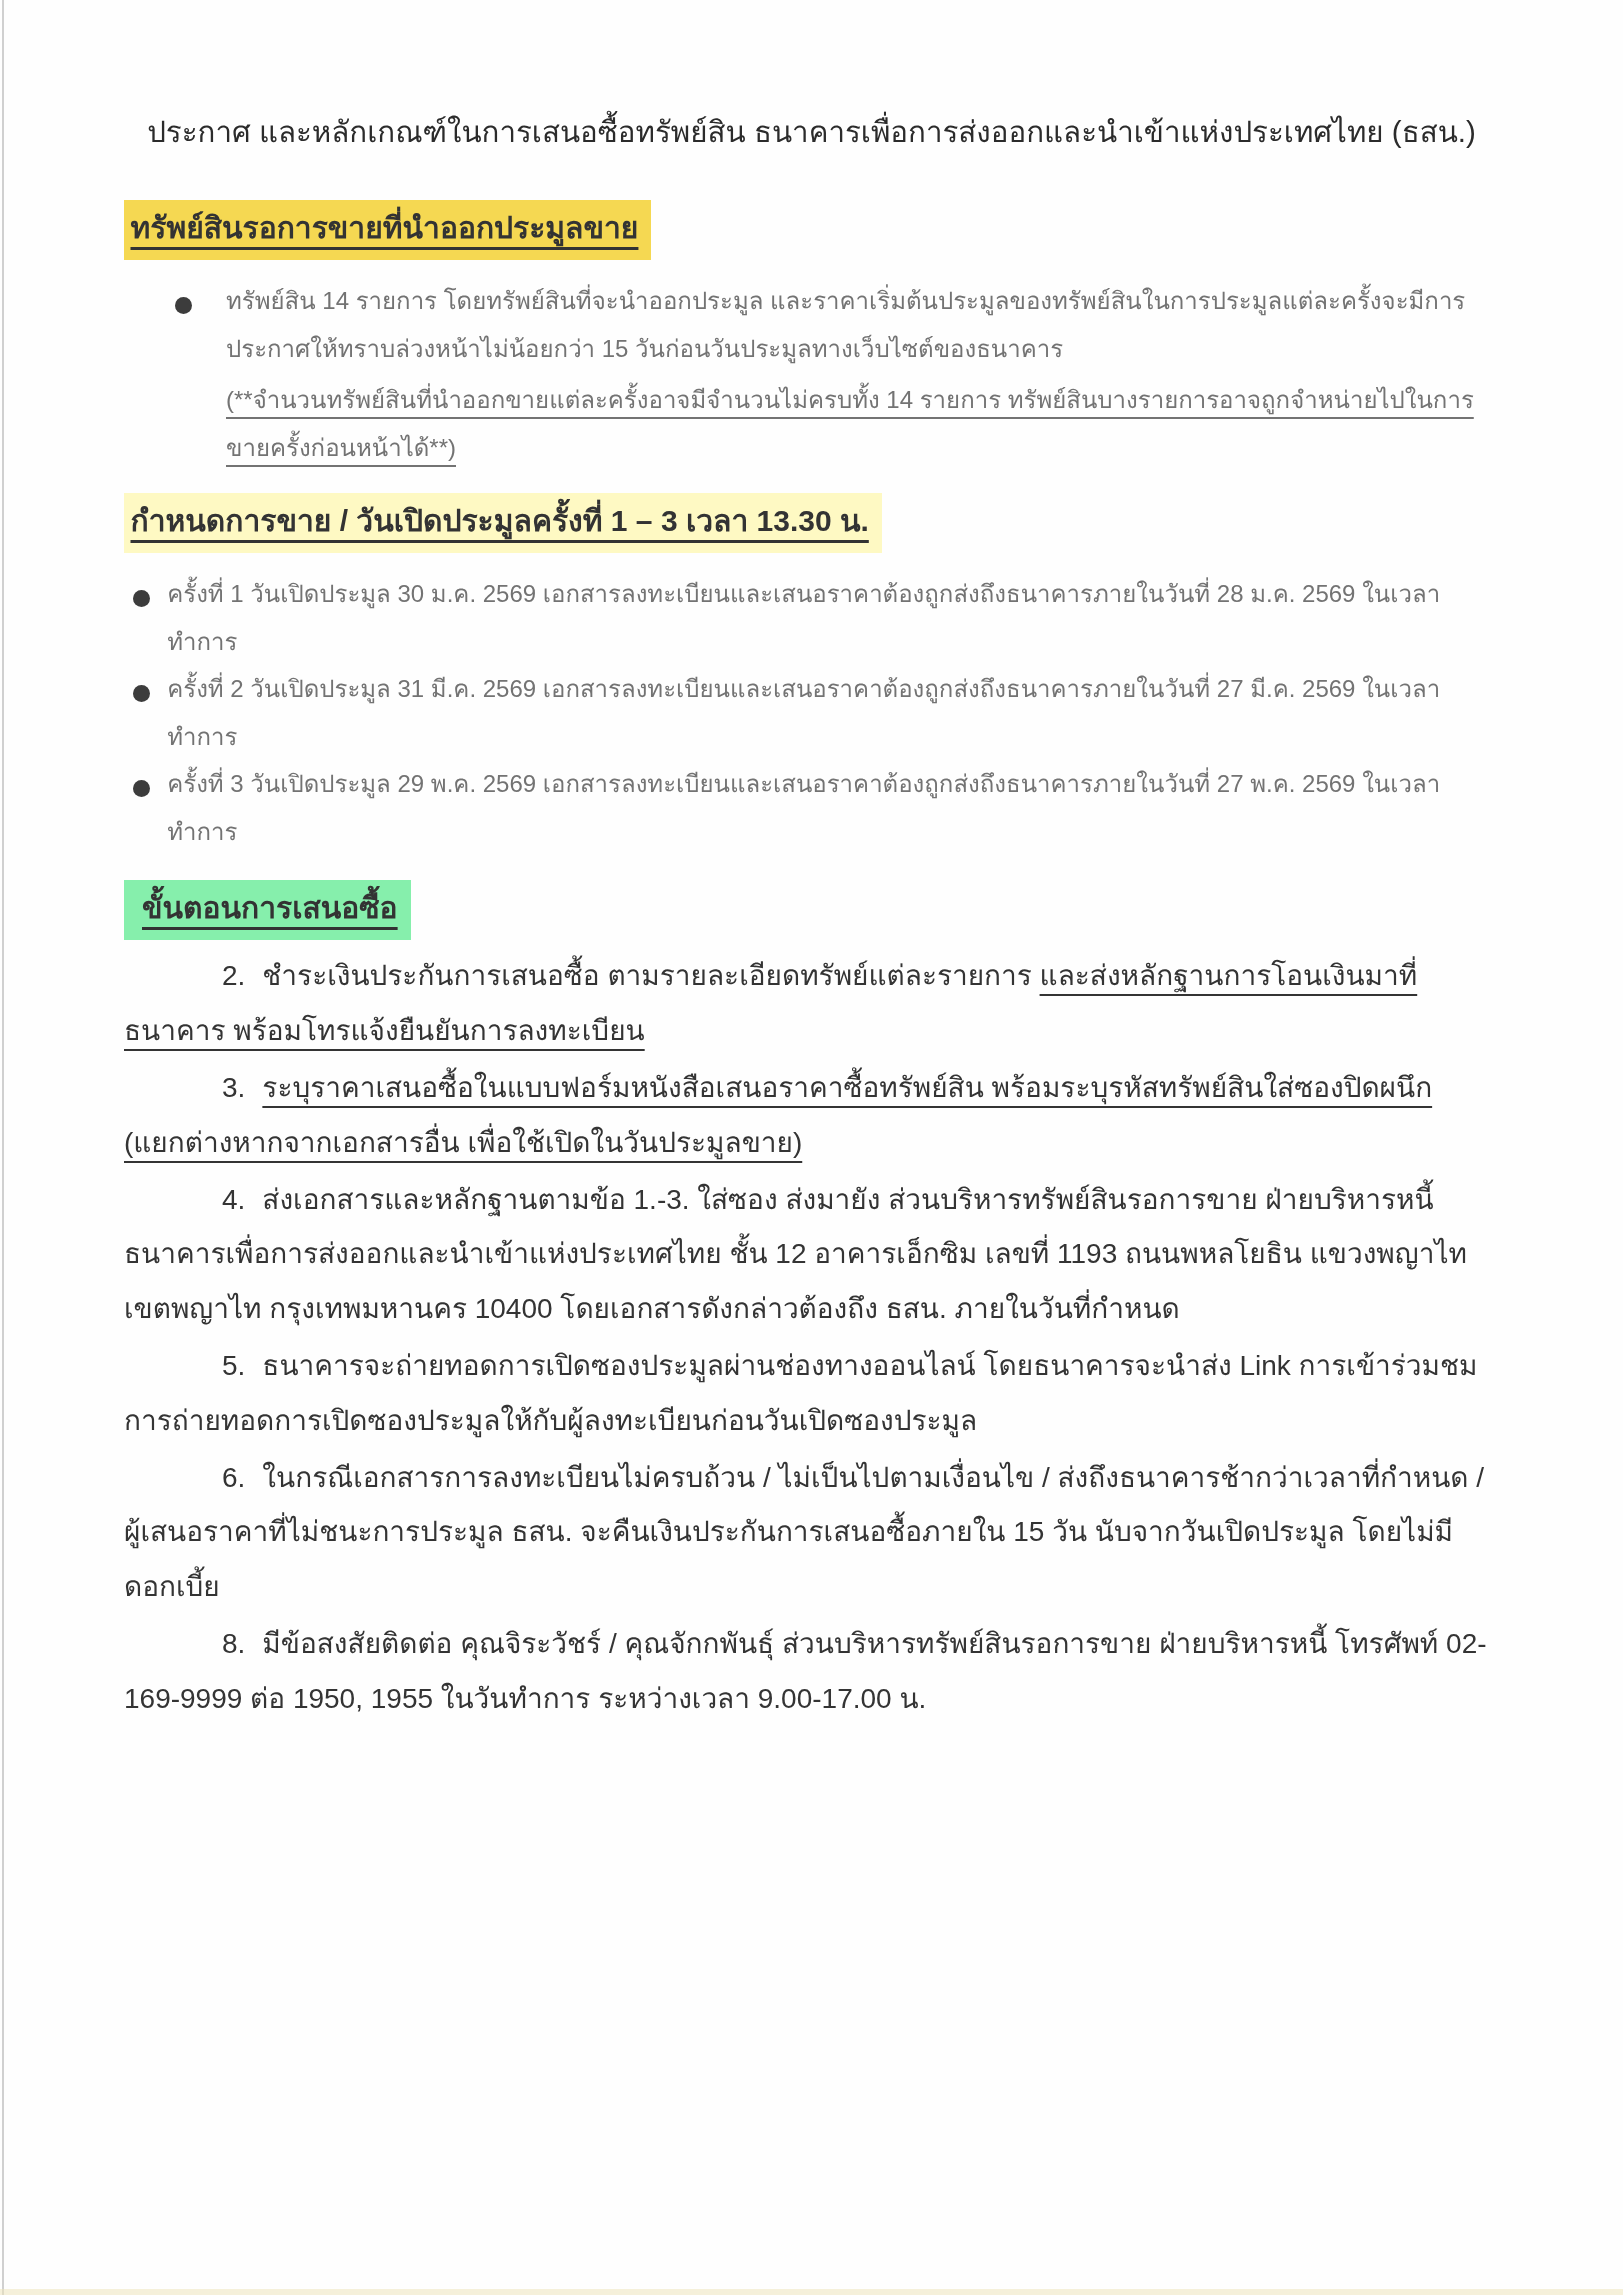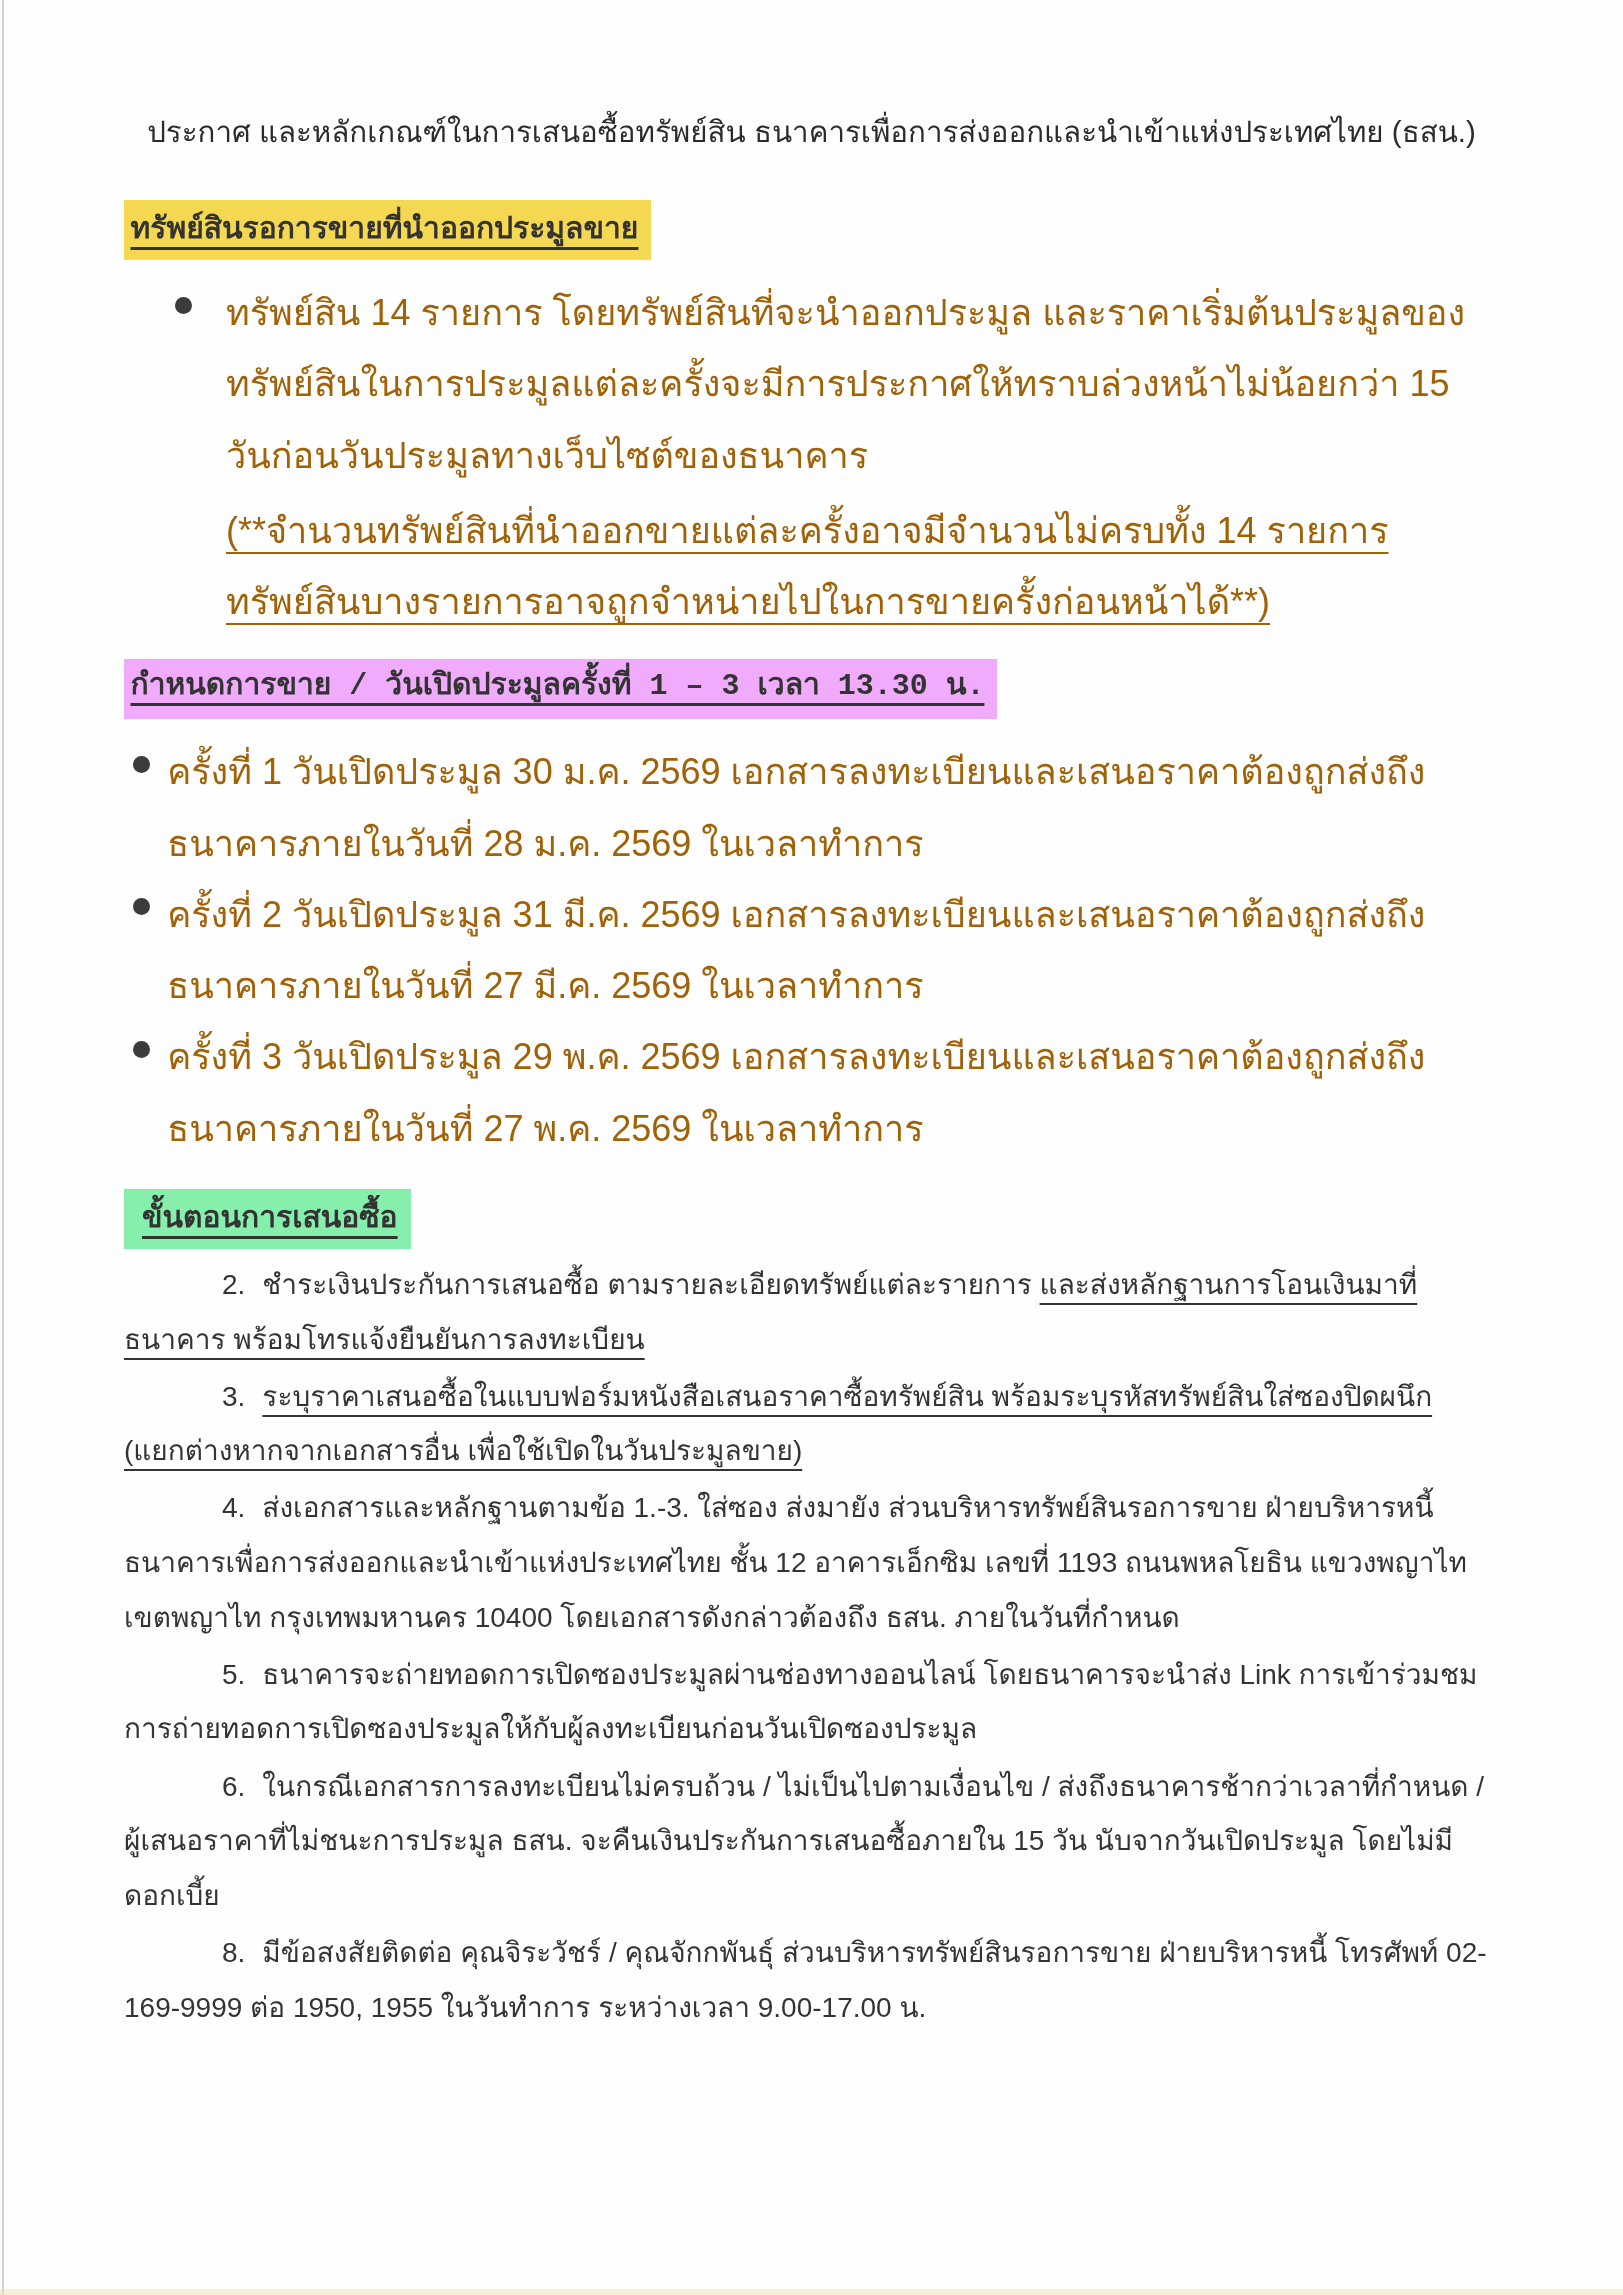--- a/index.html
+++ b/index.html
@@ -36,21 +36,21 @@
     text-decoration:underline;
     text-decoration-thickness:2.6px;
     text-underline-offset:9.2px;
     color:#333333;
     text-align:center;
   }
   .sec2 .hl-wrap{margin-top:22px;}
   .sec3 .hl-wrap{margin-top:25px;margin-bottom:9.2px;}
 
   p{margin:0;}
-  .body-text{font-size:36px;line-height:1.98;color:#a16207;}
+  .body-text{font-size:24px;line-height:1.98;color:#737373;}
 
   .bullet-row{display:flex;align-items:flex-start;}
   .dot{
     flex:0 0 auto;
     width:17px;height:17px;border-radius:50%;
     background:#3c3c3c;
     margin:19.6px 0 0 51px;
   }
   .bullet-row .body-text{margin-left:34px;flex:1;}
 
@@ -95,21 +95,21 @@
       </div>
       <div class="bullet-row">
         <span class="dot"></span>
         <p class="body-text">ทรัพย์สิน 14 รายการ โดยทรัพย์สินที่จะนำออกประมูล และราคาเริ่มต้นประมูลของทรัพย์สินในการประมูลแต่ละครั้งจะมีการประกาศให้ทราบล่วงหน้าไม่น้อยกว่า 15 วันก่อนวันประมูลทางเว็บไซต์ของธนาคาร</p>
       </div>
       <p class="body-text note">(**จำนวนทรัพย์สินที่นำออกขายแต่ละครั้งอาจมีจำนวนไม่ครบทั้ง 14 รายการ ทรัพย์สินบางรายการอาจถูกจำหน่ายไปในการขายครั้งก่อนหน้าได้**)</p>
     </div>
 
     <div class="sec2">
       <div class="hl-wrap">
-        <span class="hl" style="background: #f0abfc; font-family: Liberation Mono, monospace;">กำหนดการขาย / วันเปิดประมูลครั้งที่ 1 – 3 เวลา 13.30 น.</span>
+        <span class="hl" style="background: #fef9c3;">กำหนดการขาย / วันเปิดประมูลครั้งที่ 1 – 3 เวลา 13.30 น.</span>
       </div>
       <div class="sched-row">
         <span class="dot"></span>
         <p class="body-text">ครั้งที่ 1 วันเปิดประมูล 30 ม.ค. 2569 เอกสารลงทะเบียนและเสนอราคาต้องถูกส่งถึงธนาคารภายในวันที่ 28 ม.ค. 2569 ในเวลาทำการ</p>
       </div>
       <div class="sched-row">
         <span class="dot"></span>
         <p class="body-text">ครั้งที่ 2 วันเปิดประมูล 31 มี.ค. 2569 เอกสารลงทะเบียนและเสนอราคาต้องถูกส่งถึงธนาคารภายในวันที่ 27 มี.ค. 2569 ในเวลาทำการ</p>
       </div>
       <div class="sched-row">

